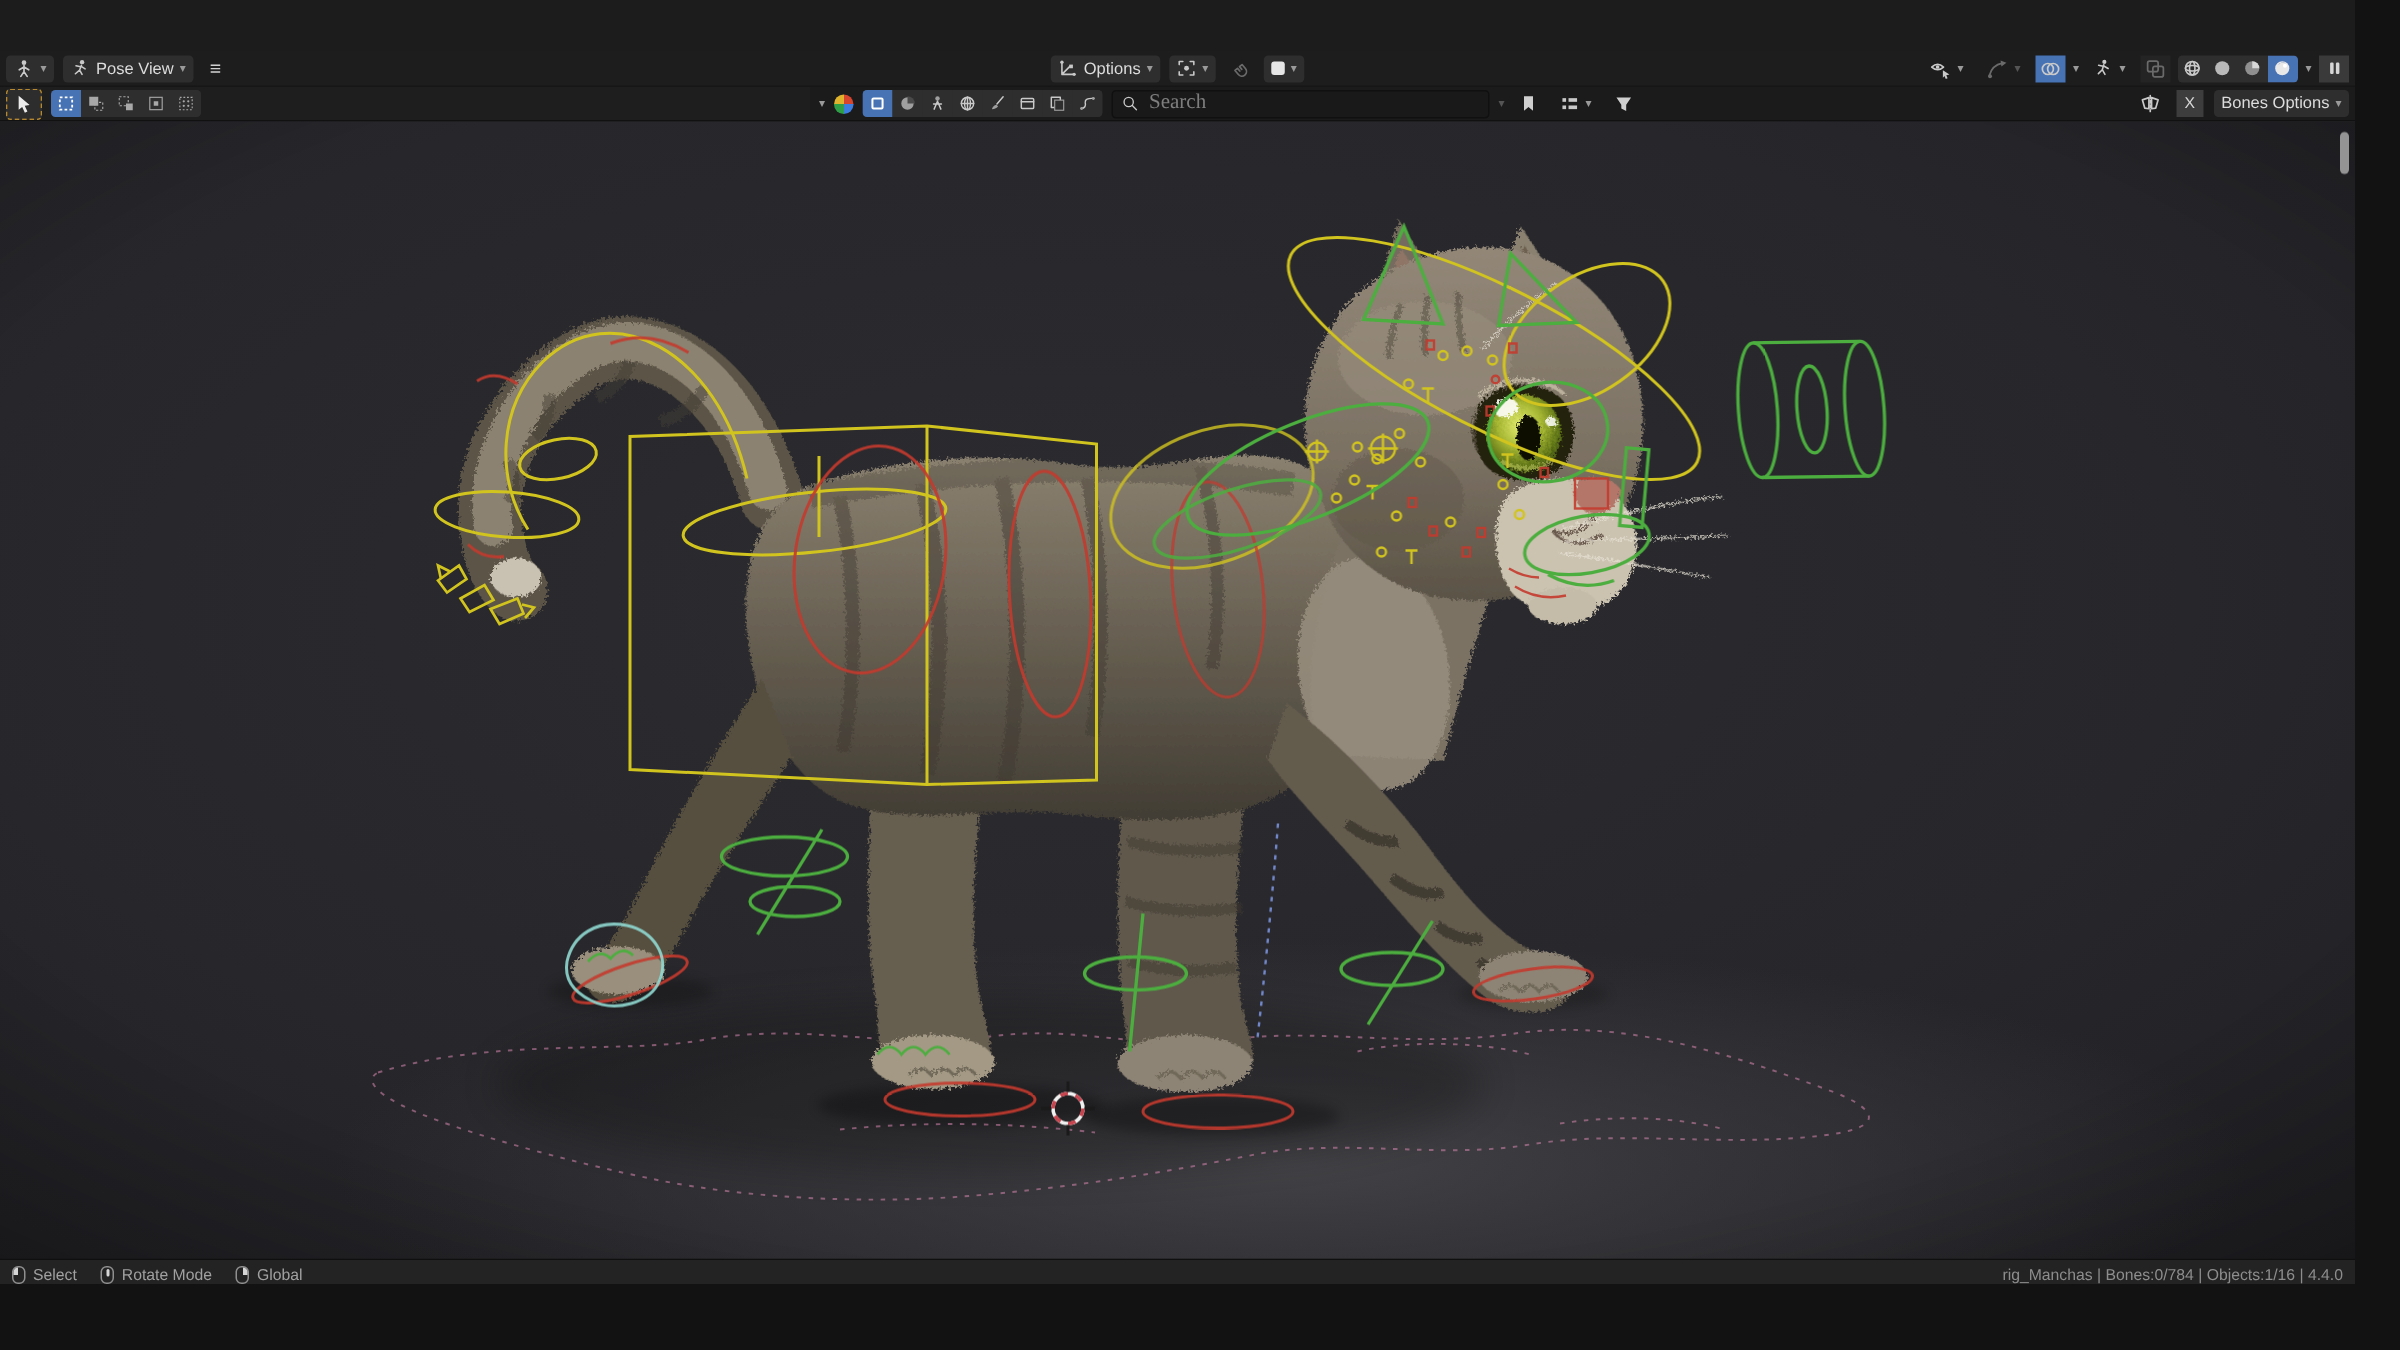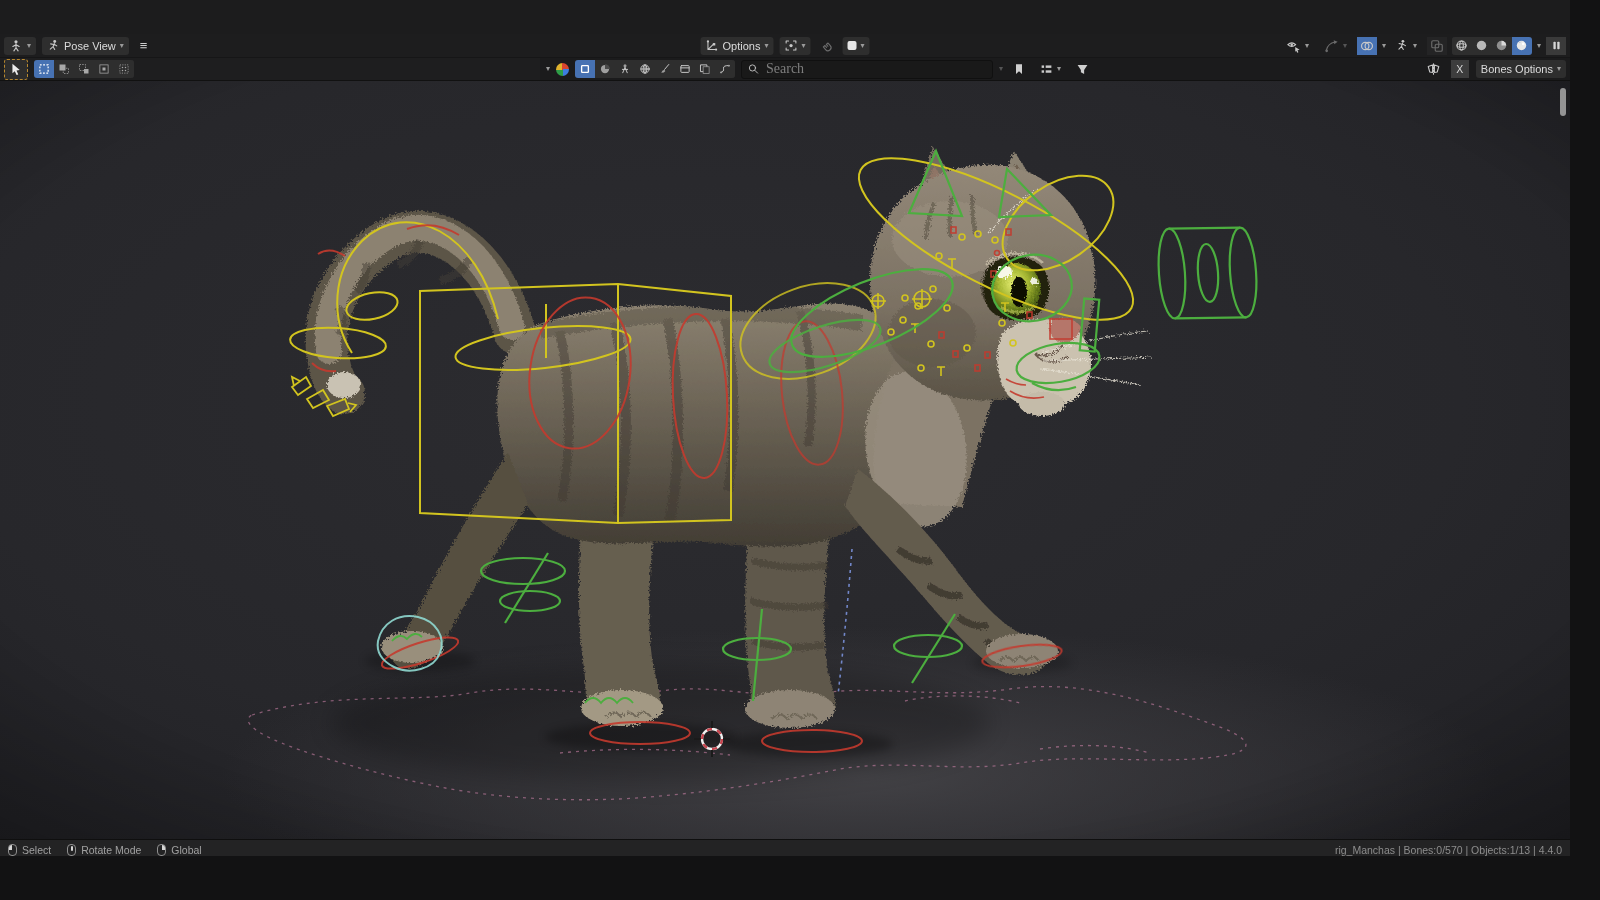--- a/index.html
+++ b/index.html
@@ -573,15 +573,15 @@
           <i></i>
         </span>
       <span>Rotate Mode</span>
     </span>
     <span class="sitem">
       <span class="mouse m-r">
           <i></i>
         </span>
       <span>Global</span>
     </span>
-    <span class="sinfo">rig_Manchas | Bones:0/570 | Objects:1/13 | 4.4.0</span>
+    <span class="sinfo">rig_Manchas | Bones:0/784 | Objects:1/16 | 4.4.0</span>
   </div>
 </div>
 
 </body></html>

